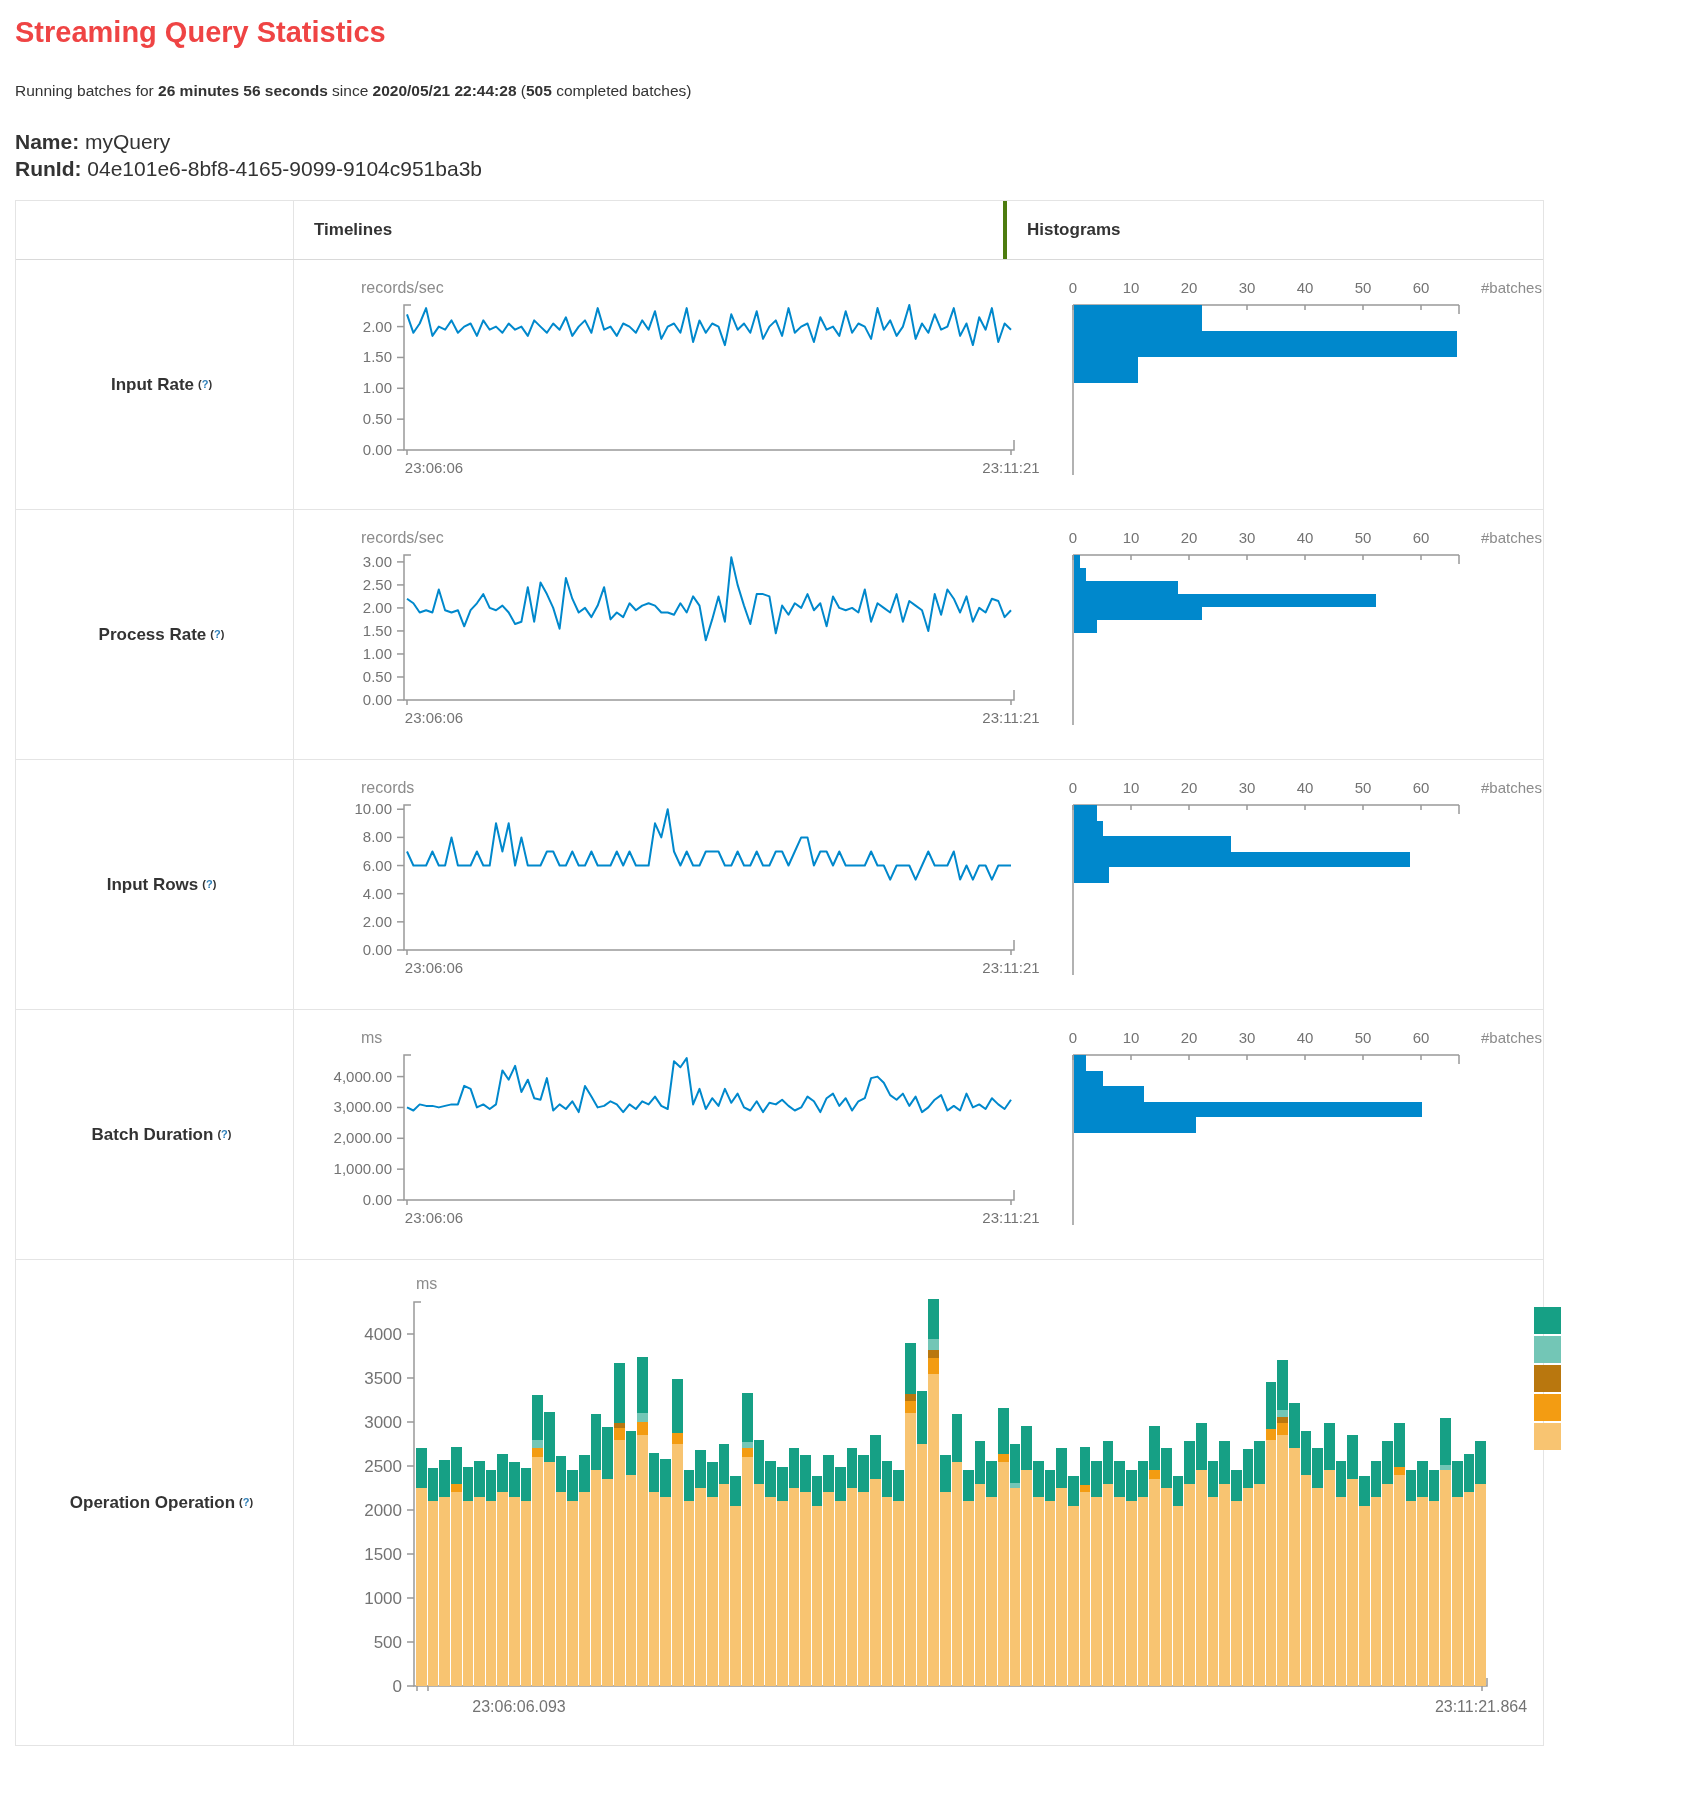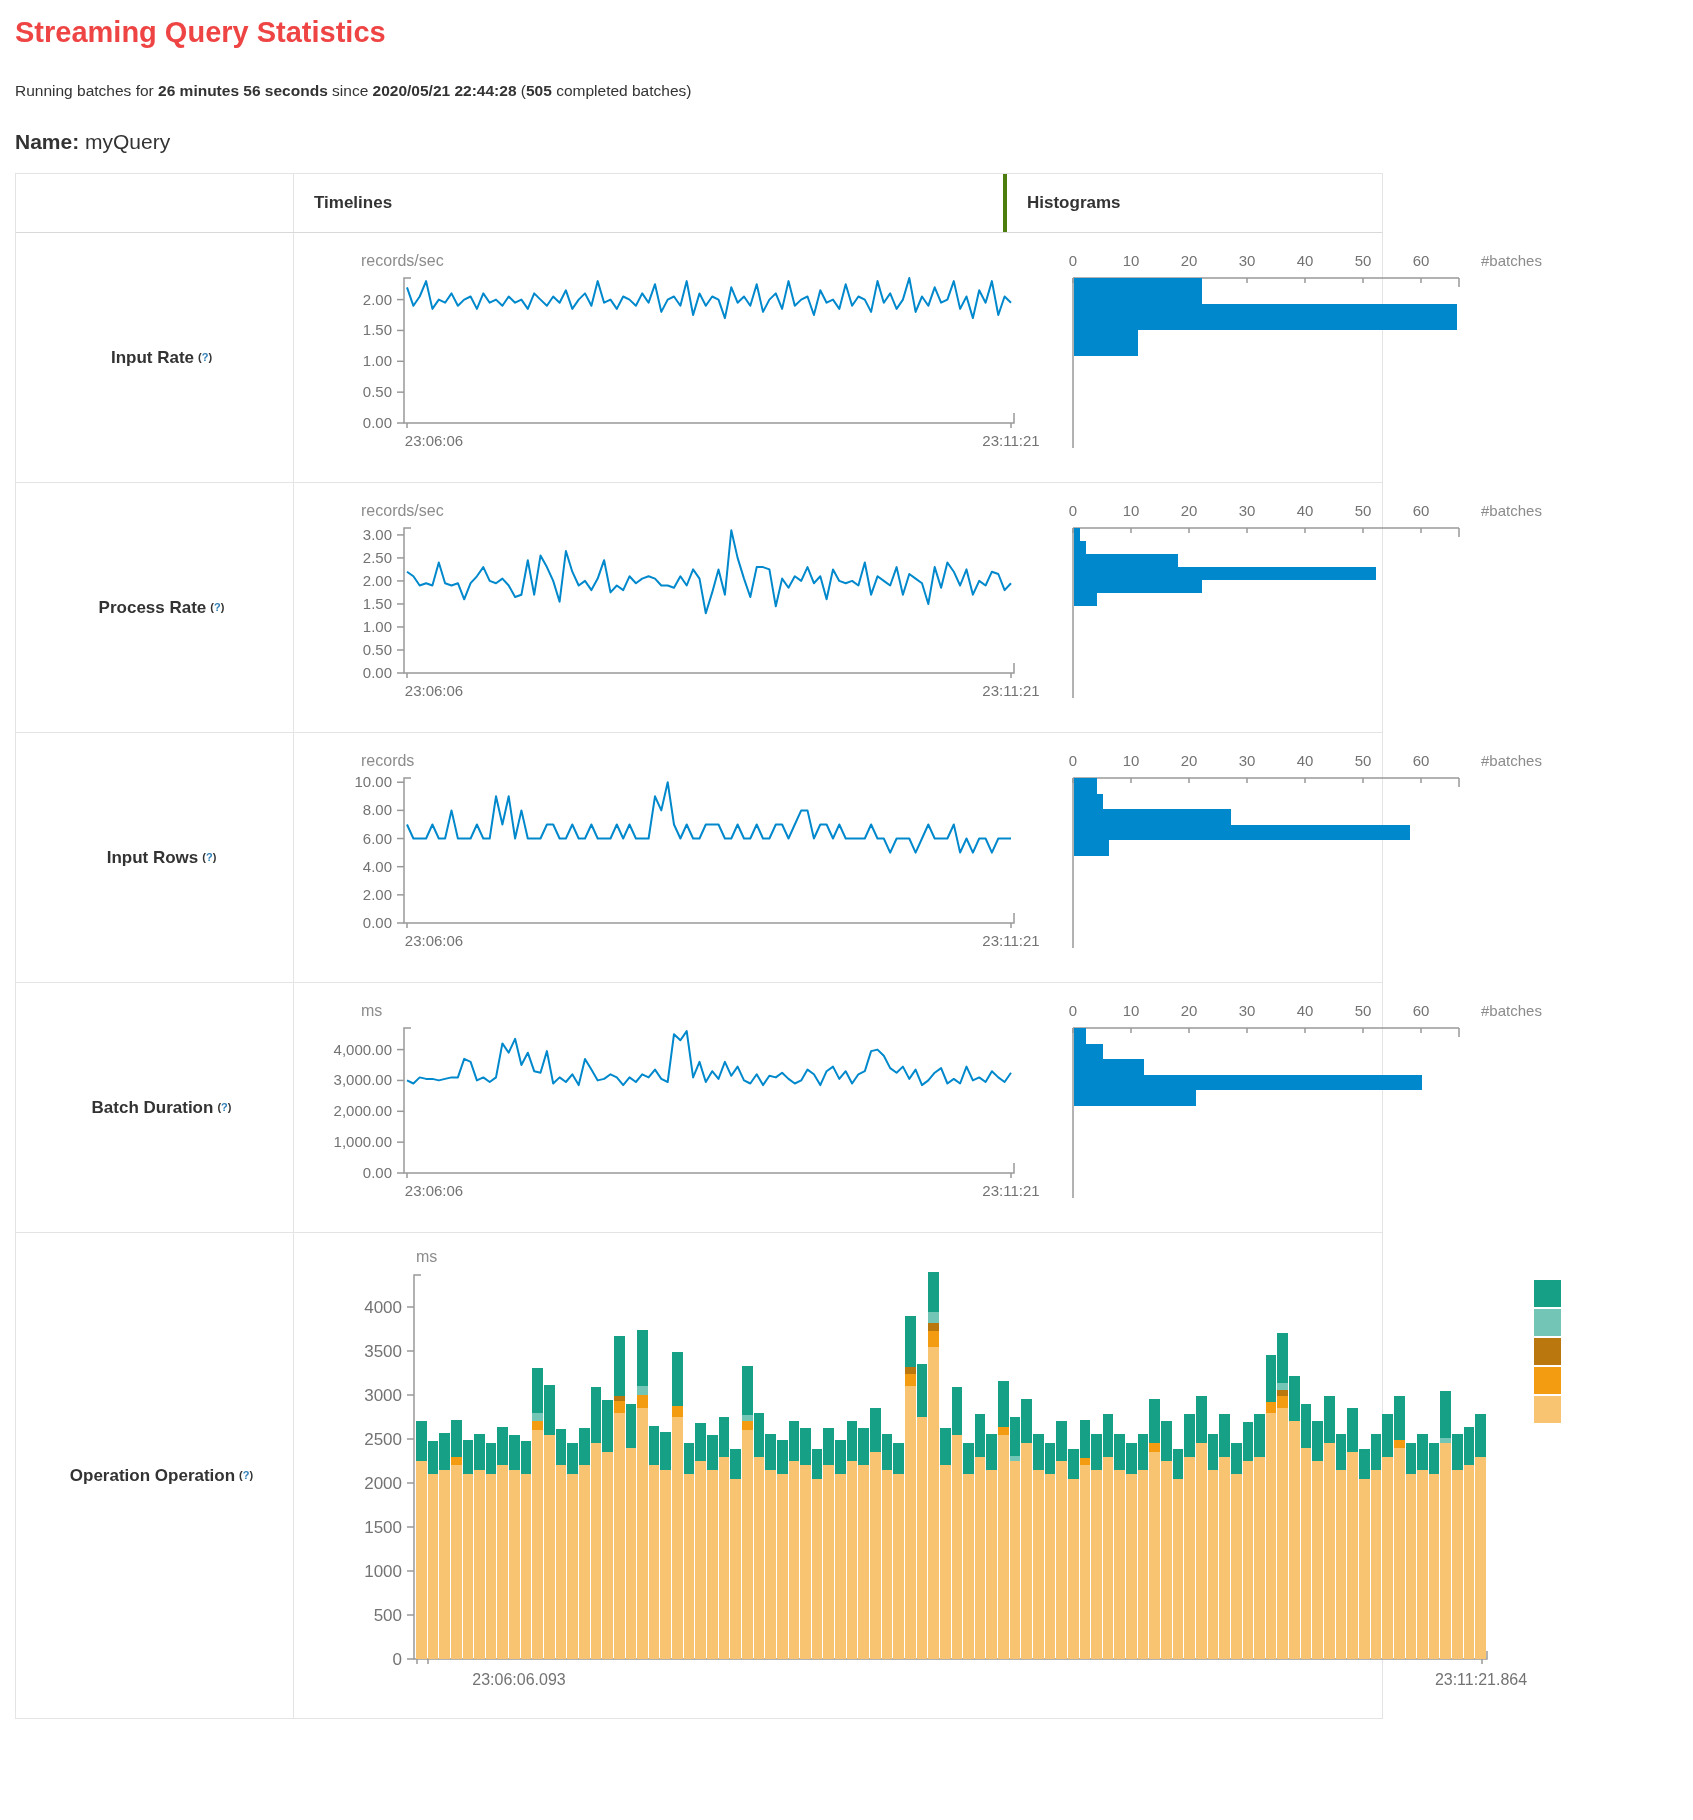--- a/index.html
+++ b/index.html
@@ -5,21 +5,21 @@
   * { box-sizing: border-box; }
   html, body { margin: 0; padding: 0; background: #ffffff; }
   body { font-family: "Liberation Sans", sans-serif; color: #333; width: 1693px; }
   .container { padding: 0 15px; }
   .page-title { font-size: 29px; font-weight: bold; margin: 16px 0 0 0; color: #ef4444; }
   .subtitle { margin-top: 33px; font-size: 15.5px; color: #333; }
   .subtitle b, .meta b { font-weight: bold; }
   .meta { margin-top: 28px; font-size: 21px; line-height: 27px; }
   .meta div { white-space: nowrap; }
 
-  .stats-table { margin-top: 18px; border: 1px solid #e4e4e4; width: 1368px; }
+  .stats-table { margin-top: 18px; border: 1px solid #e4e4e4; width: 1529px; }
   .thead { position: relative; height: 59px; border-bottom: 1px solid #d9d9d9; }
   .th-label { position: absolute; left: 0; top: 0; bottom: 0; width: 278px; border-right: 1px solid #e4e4e4; }
   .th-timelines { position: absolute; left: 298px; top: 0; bottom: 0; display: flex; align-items: center;
                   font-weight: bold; font-size: 17px; }
   .th-histograms { position: absolute; left: 987px; top: 0; bottom: 0; display: flex; align-items: center;
                    border-left: 4px solid #4d7c0f; padding-left: 20px; font-weight: bold; font-size: 17px; }
   .trow { position: relative; height: 250px; border-bottom: 1px solid #e4e4e4; }
   .trow.tall { height: 485px; border-bottom: none; }
   .row-label { position: absolute; left: 0; top: 0; bottom: 0; width: 278px; border-right: 1px solid #e4e4e4;
                display: flex; align-items: center; padding-left: 14px; font-weight: bold; font-size: 17px; justify-content: center; }
@@ -31,20 +31,21 @@
 </head>
 <body>
 
 <div class="container">
   <h1 class="page-title">Streaming Query Statistics</h1>
 
   <div class="subtitle"><span>Running batches for </span><b>26 minutes 56 seconds</b><span> since </span><b>2020/05/21 22:44:28</b><span> (</span><b>505</b><span> completed batches)</span></div>
 
   <div class="meta">
     <div><b>Name:</b><span> myQuery</span></div>
+    <div><b>RunId:</b><span> 04e101e6-8bf8-4165-9099-9104c951ba3b</span></div>
   </div>
 
   <div class="stats-table">
     <div class="thead">
       <div class="th-label"></div>
       <div class="th-timelines">Timelines</div>
       <div class="th-histograms">Histograms</div>
     </div>
 
     <div class="trow">

